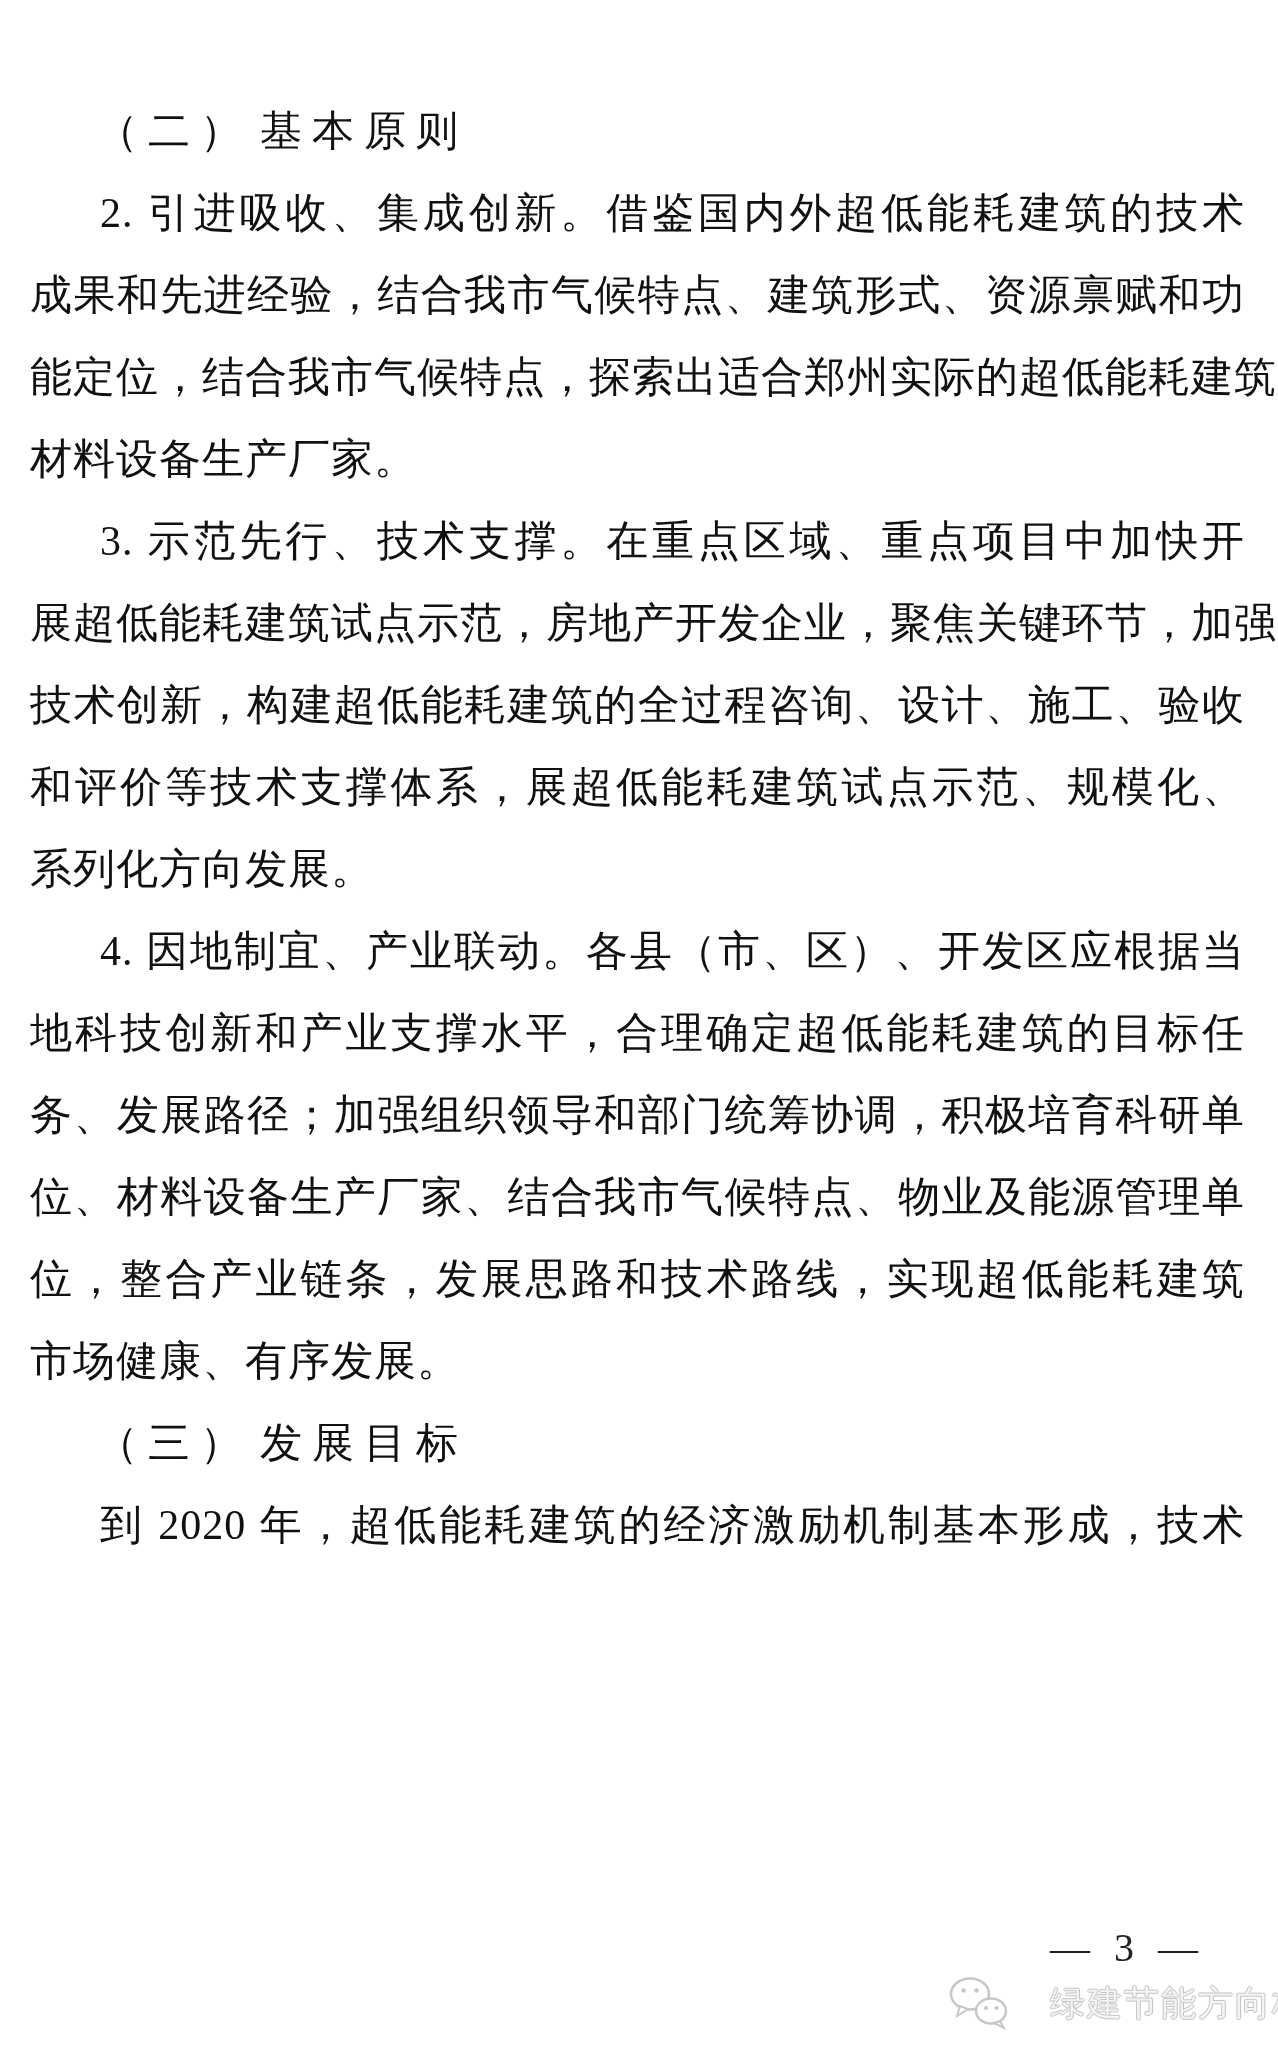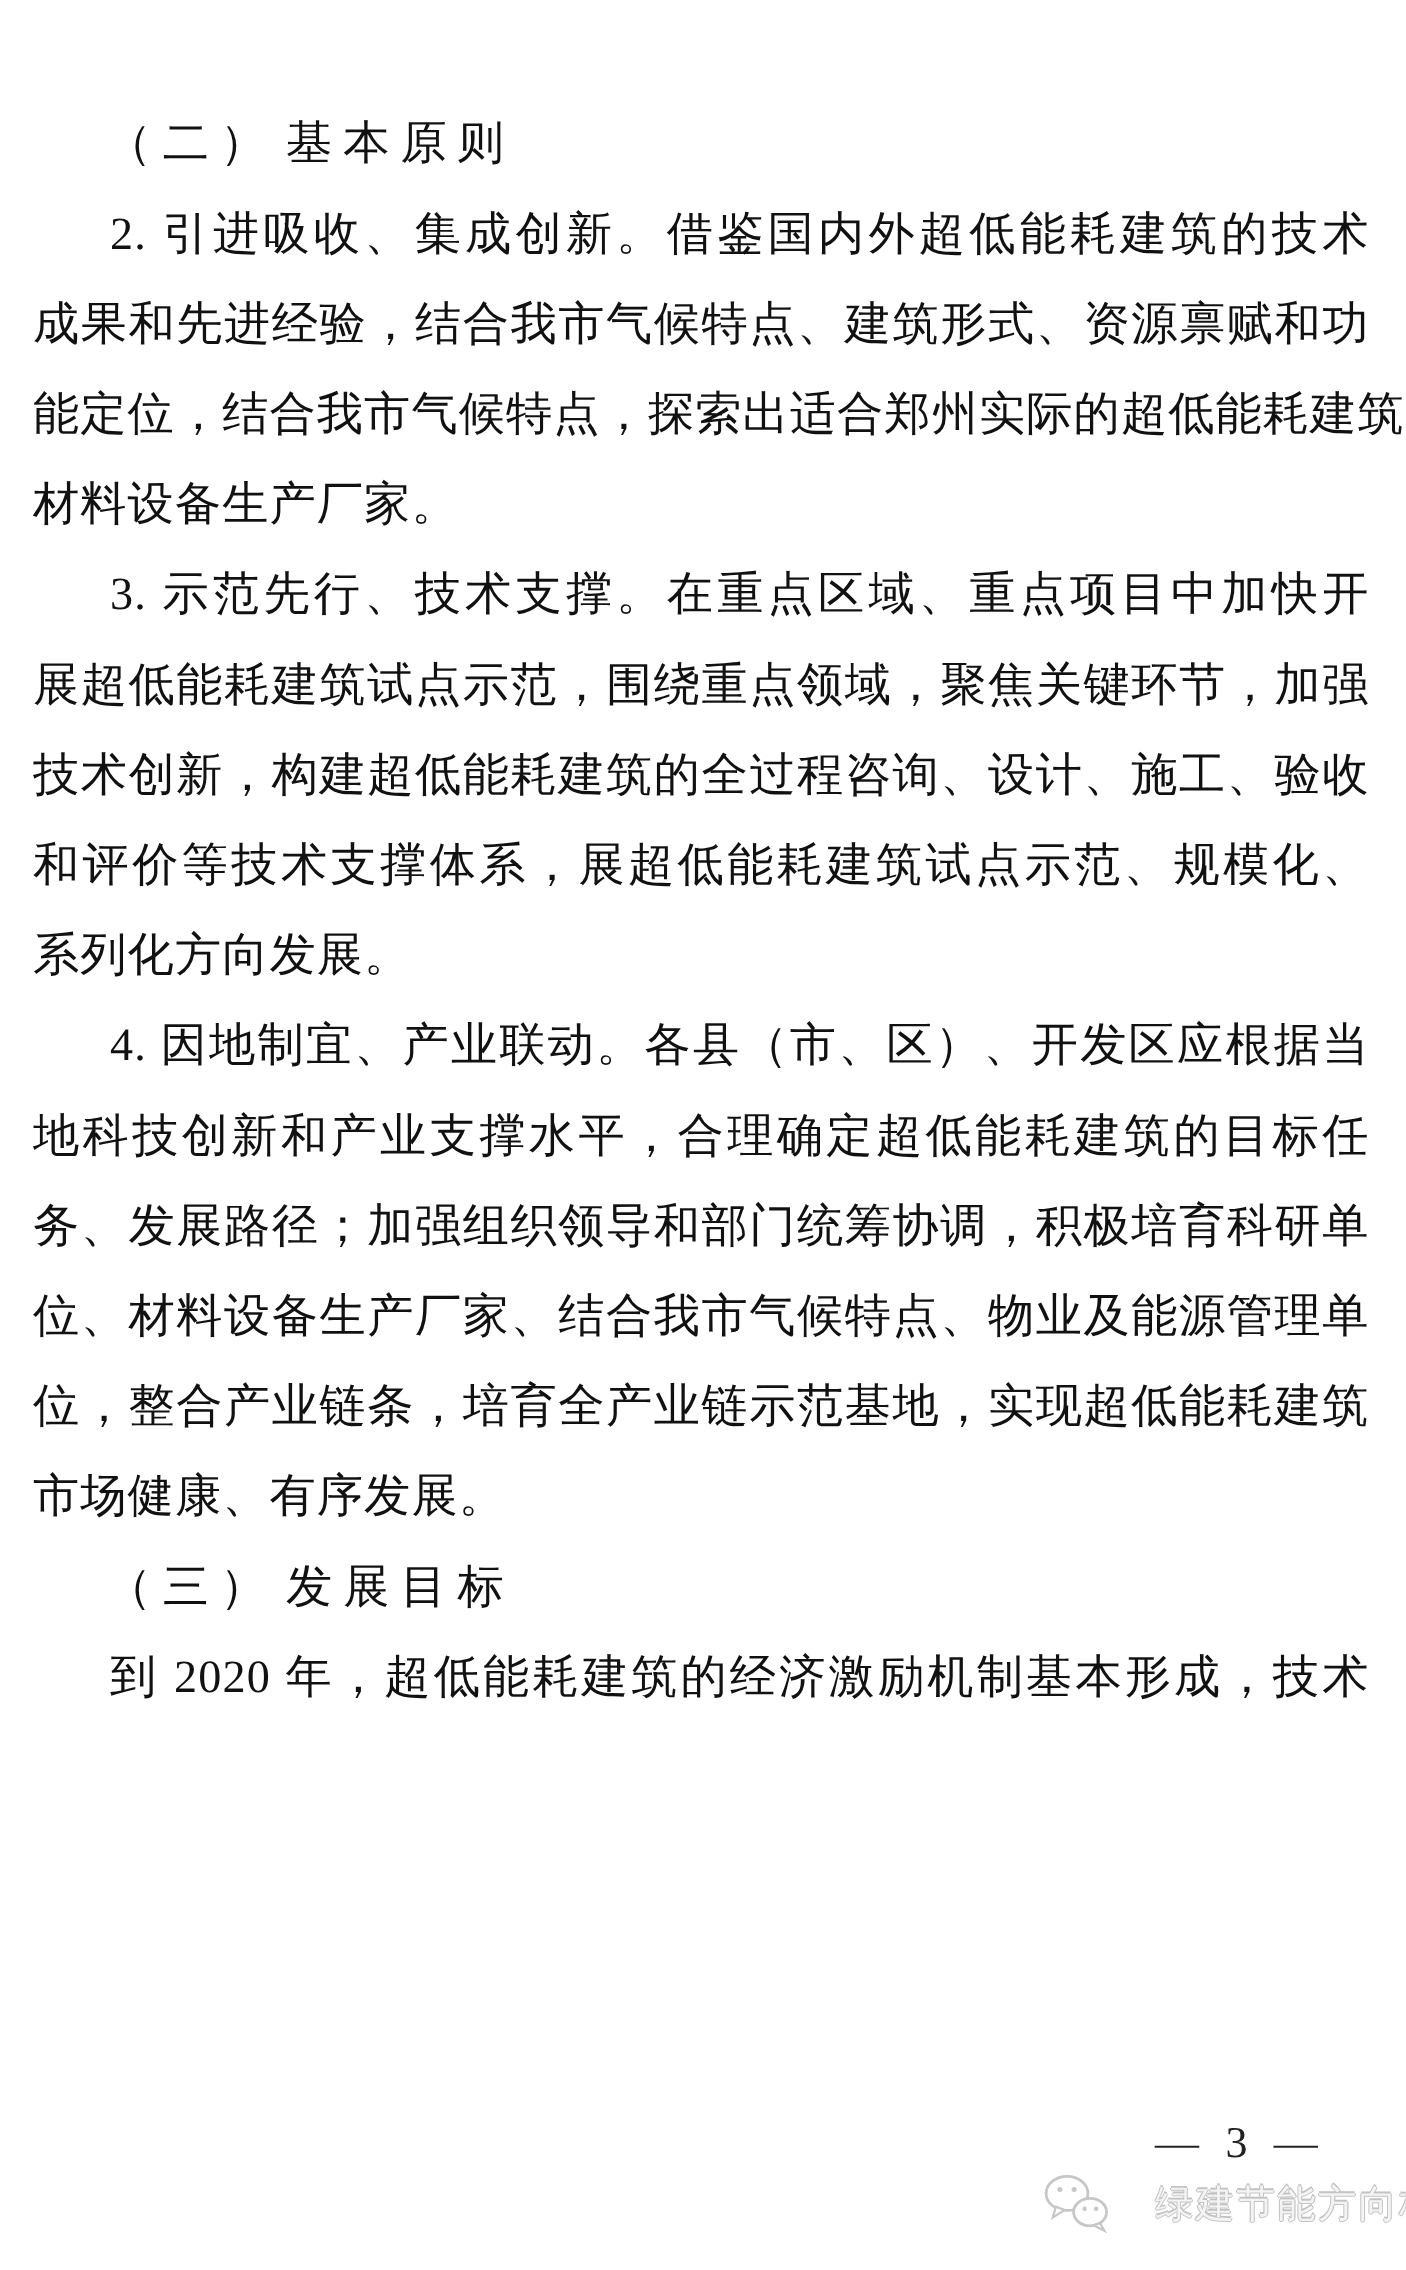--- a/index.html
+++ b/index.html
@@ -97,32 +97,32 @@
 
     <div class="block">
       <div class="ln first">2. 引进吸收、集成创新。借鉴国内外超低能耗建筑的技术</div>
       <div class="ln">成果和先进经验，结合我市气候特点、建筑形式、资源禀赋和功</div>
       <div class="ln">能定位，结合我市气候特点，探索出适合郑州实际的超低能耗建筑</div>
       <div class="ln last">材料设备生产厂家。</div>
     </div>
 
     <div class="block">
       <div class="ln first">3. 示范先行、技术支撑。在重点区域、重点项目中加快开</div>
-      <div class="ln">展超低能耗建筑试点示范，围绕重点领域，聚焦关键环节，加强</div>
+      <div class="ln">展超低能耗建筑试点示范，房地产开发企业，聚焦关键环节，加强</div>
       <div class="ln">技术创新，构建超低能耗建筑的全过程咨询、设计、施工、验收</div>
       <div class="ln">和评价等技术支撑体系，展超低能耗建筑试点示范、规模化、</div>
       <div class="ln last">系列化方向发展。</div>
     </div>
 
     <div class="block">
       <div class="ln first">4. 因地制宜、产业联动。各县（市、区）、开发区应根据当</div>
       <div class="ln">地科技创新和产业支撑水平，合理确定超低能耗建筑的目标任</div>
       <div class="ln">务、发展路径；加强组织领导和部门统筹协调，积极培育科研单</div>
       <div class="ln">位、材料设备生产厂家、结合我市气候特点、物业及能源管理单</div>
-      <div class="ln">位，整合产业链条，培育全产业链示范基地，实现超低能耗建筑</div>
+      <div class="ln">位，整合产业链条，发展思路和技术路线，实现超低能耗建筑</div>
       <div class="ln last">市场健康、有序发展。</div>
     </div>
 
     <div class="block">
       <div class="heading-line">
         <span class="h-marker">（三）</span><span class="h-title">发展目标</span>
       </div>
     </div>
 
     <div class="block">

